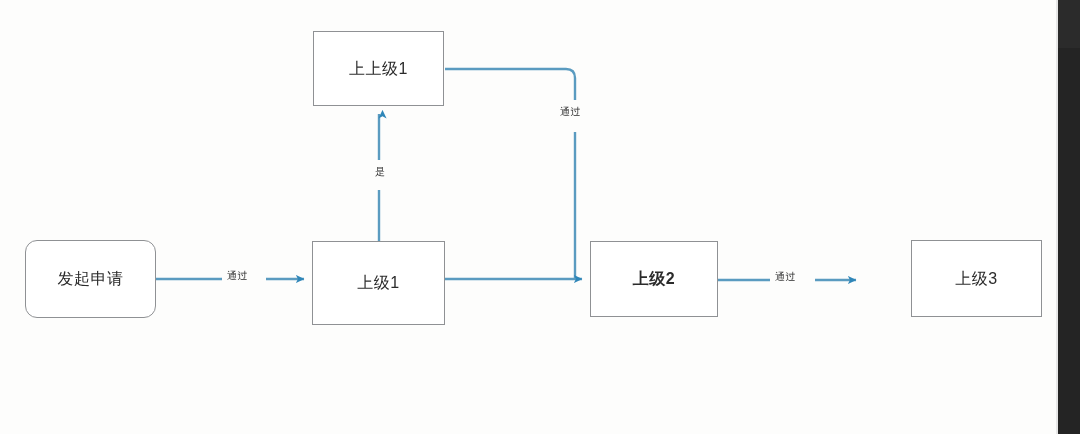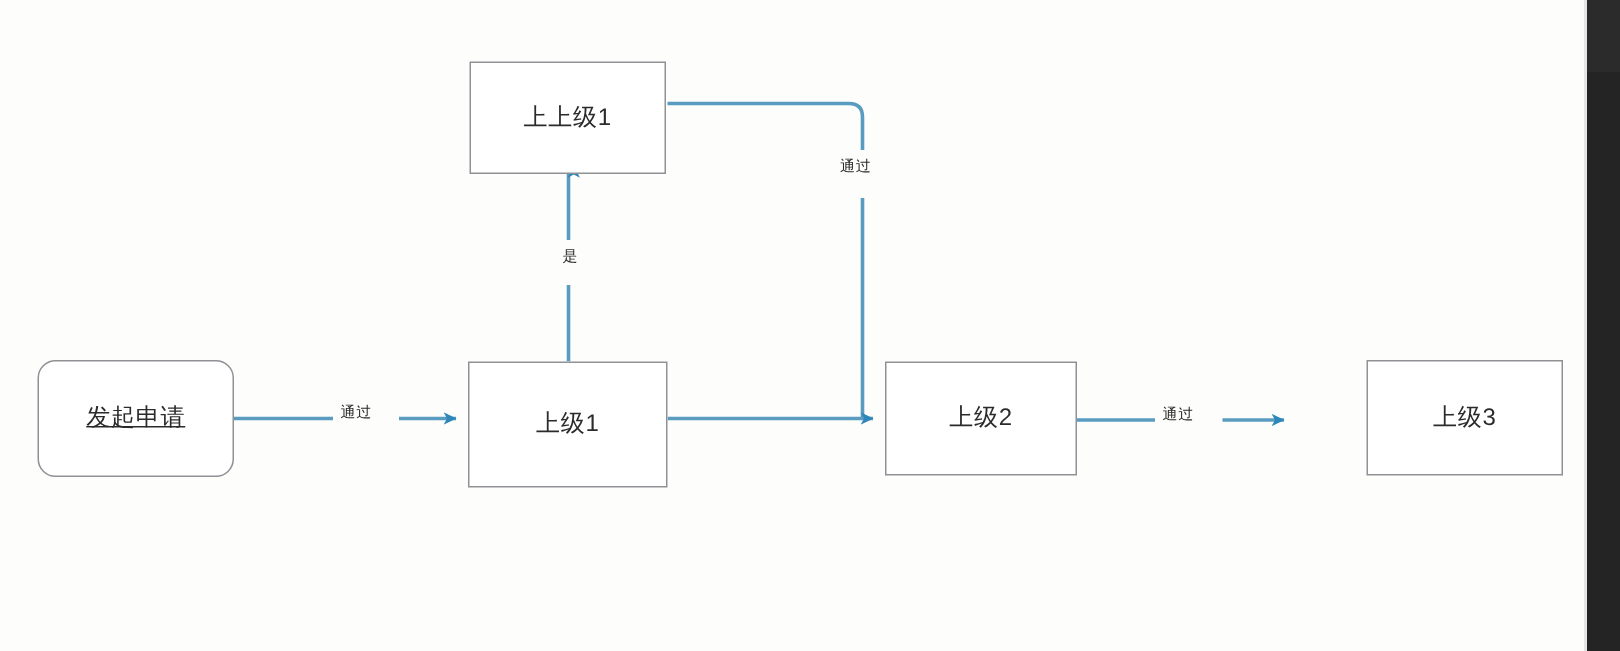--- a/index.html
+++ b/index.html
@@ -43,21 +43,20 @@
     align-items: center;
     justify-content: center;
     color: #2b2b2b;
     font-size: 16px;
     letter-spacing: 0.5px;
     line-height: 1;
     user-select: none;
   }
   .node.rounded {
     border-radius: 12px;
-    text-decoration: underline;
   }
   .node-label {
     display: block;
     white-space: nowrap;
   }
   
   .edge-label {
     position: absolute;
     color: #2b2b2b;
     font-size: 10px;
@@ -137,25 +136,25 @@
     </svg>
 
     <div class="node rounded" style="left:25px; top:240px; width:131px; height:78px;">
       <span class="node-label">发起申请</span>
     </div>
 
     <div class="node" style="left:312px; top:241px; width:133px; height:84px;">
       <span class="node-label">上级1</span>
     </div>
 
-    <div class="node" style="left:313px; top:31px; width:131px; height:75px;margin-top:10px;">
+    <div class="node" style="left:313px; top:31px; width:131px; height:75px;">
       <span class="node-label">上上级1</span>
     </div>
 
-    <div class="node" style="left:590px; top:241px; width:128px; height:76px;">
+    <div class="node" style="left:590px; top:241px; width:128px; height:76px;font-weight:bold;">
       <span class="node-label">上级2</span>
     </div>
 
     <div class="node" style="left:864px; top:240px; width:131px; height:77px;margin-left:47px;">
       <span class="node-label">上级3</span>
     </div>
 
     <div class="edge-label" style="left:222px; top:270px;">通过</div>
 
     <div class="edge-label" style="left:370px; top:166px;">是</div>

